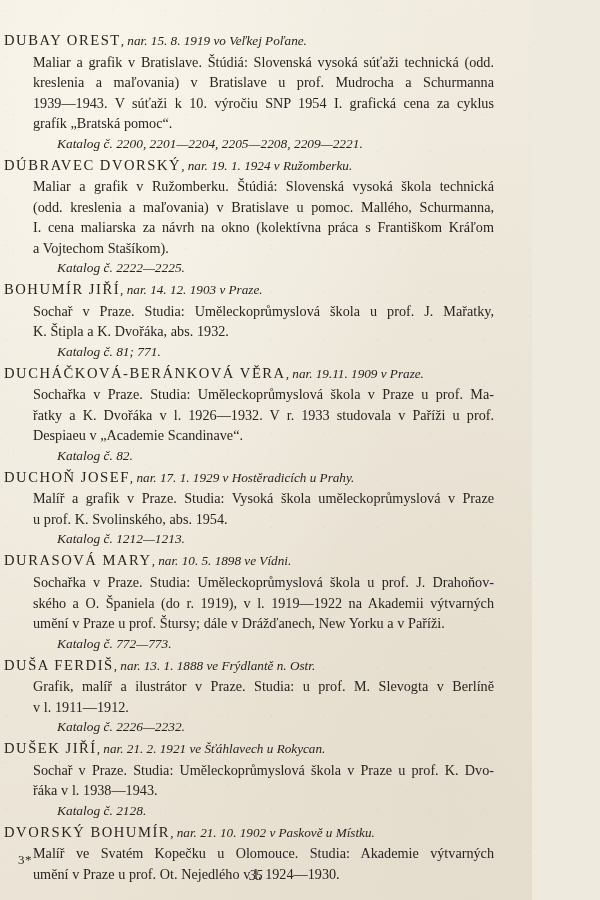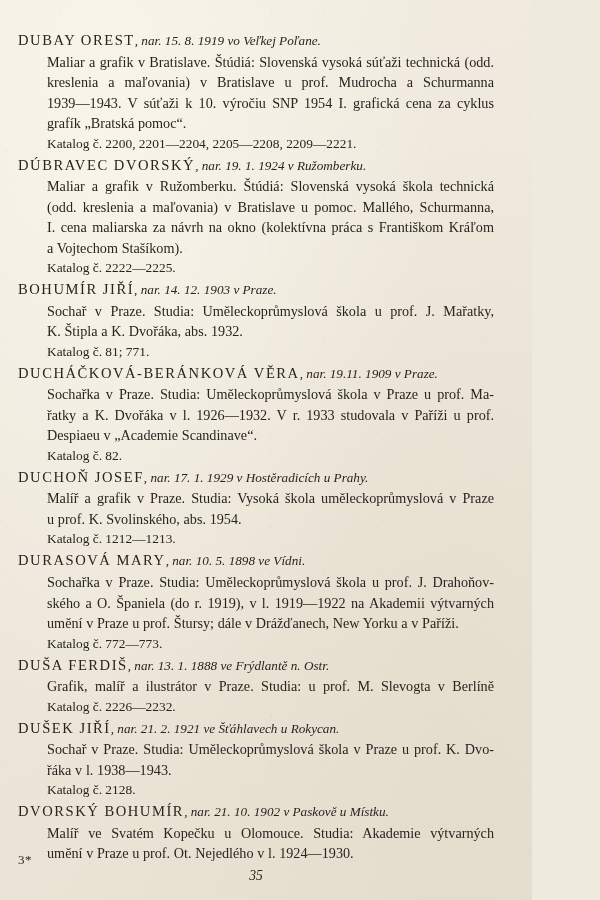--- a/index.html
+++ b/index.html
@@ -12,21 +12,21 @@
     background: #efeade;
     font-family: "Liberation Serif", "DejaVu Serif", serif;
     color: #282420;
     overflow: hidden;
   }
   .page {
     position: relative;
     width: 532px;
     height: 900px;
     box-sizing: border-box;
-    padding: 30px 38px 0 18px;
+    padding: 30px 38px 0 4px;
     background:
       radial-gradient(ellipse at 20% 15%, rgba(255,252,244,0.55) 0%, rgba(255,252,244,0) 55%),
       radial-gradient(ellipse at 85% 88%, rgba(214,205,186,0.30) 0%, rgba(214,205,186,0) 60%),
       linear-gradient(160deg, #f2ede1 0%, #eee8db 45%, #e9e2d3 100%);
   }
   .grain {
     position: absolute;
     inset: 0;
     pointer-events: none;
     opacity: 0.16;
@@ -67,23 +67,25 @@
     line-height: 20.5px;
     text-align: justify;
     text-align-last: left;
     white-space: pre-wrap;
     word-spacing: 0.01em;
   }
   .body-line.stretch {
     text-align-last: justify;
   }
   .katalog {
+    font-style: italic;
     font-size: 13.4px;
     line-height: 20.5px;
     white-space: nowrap;
+    margin-left: 24px;
   }
   .footer {
     position: absolute;
     left: 0;
     right: 0;
     bottom: 28px;
     height: 20px;
     z-index: 2;
   }
   .folio-left {
@@ -183,20 +185,21 @@
         <div class="katalog">Katalog č. 772—773.</div>
       </div>
     </div>
 
     <div class="entry">
       <div class="headword">
         <span class="name">DUŠA FERDIŠ</span><span class="birth">, nar. 13. 1. 1888 ve Frýdlantě n. Ostr.</span>
       </div>
       <div class="body-block">
         <div class="body-line stretch">Grafik, malíř a ilustrátor v Praze. Studia: u prof. M. Slevogta v Berlíně</div>
+        <div class="body-line">v l. 1911—1912.</div>
         <div class="katalog">Katalog č. 2226—2232.</div>
       </div>
     </div>
 
     <div class="entry">
       <div class="headword">
         <span class="name">DUŠEK JIŘÍ</span><span class="birth">, nar. 21. 2. 1921 ve Šťáhlavech u Rokycan.</span>
       </div>
       <div class="body-block">
         <div class="body-line stretch">Sochař v Praze. Studia: Uměleckoprůmyslová škola v Praze u prof. K. Dvo-</div>

